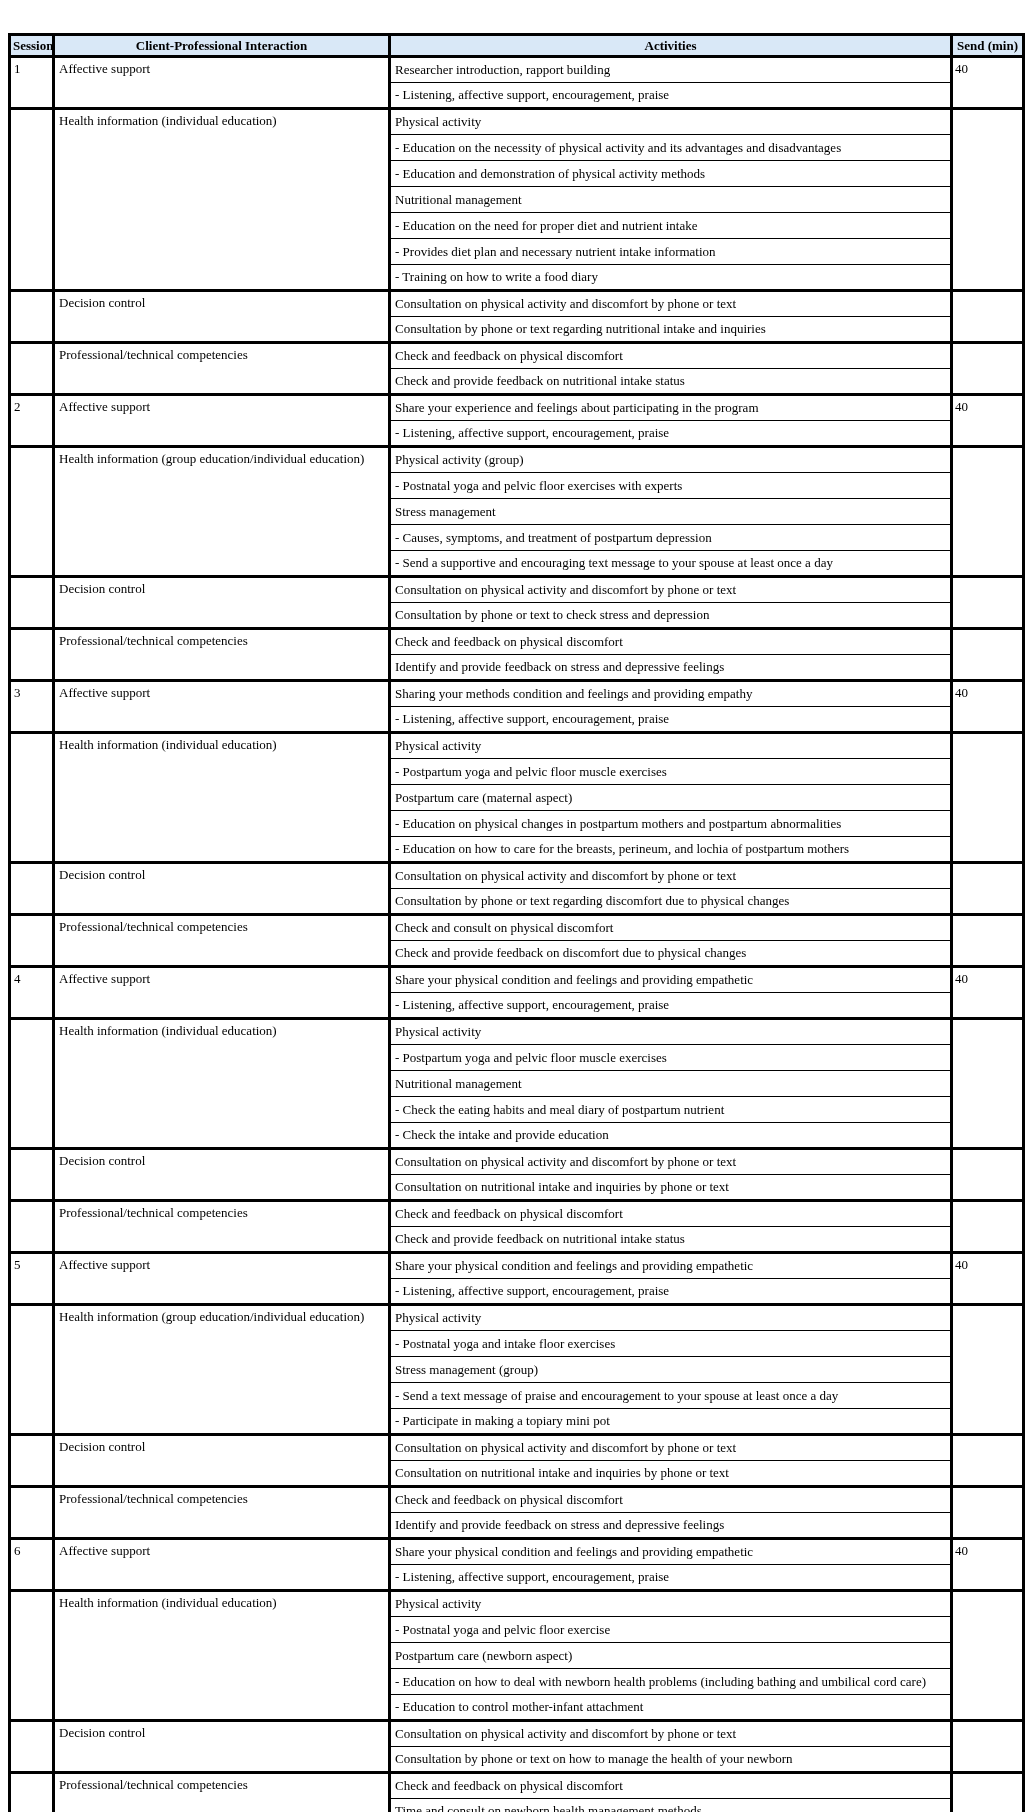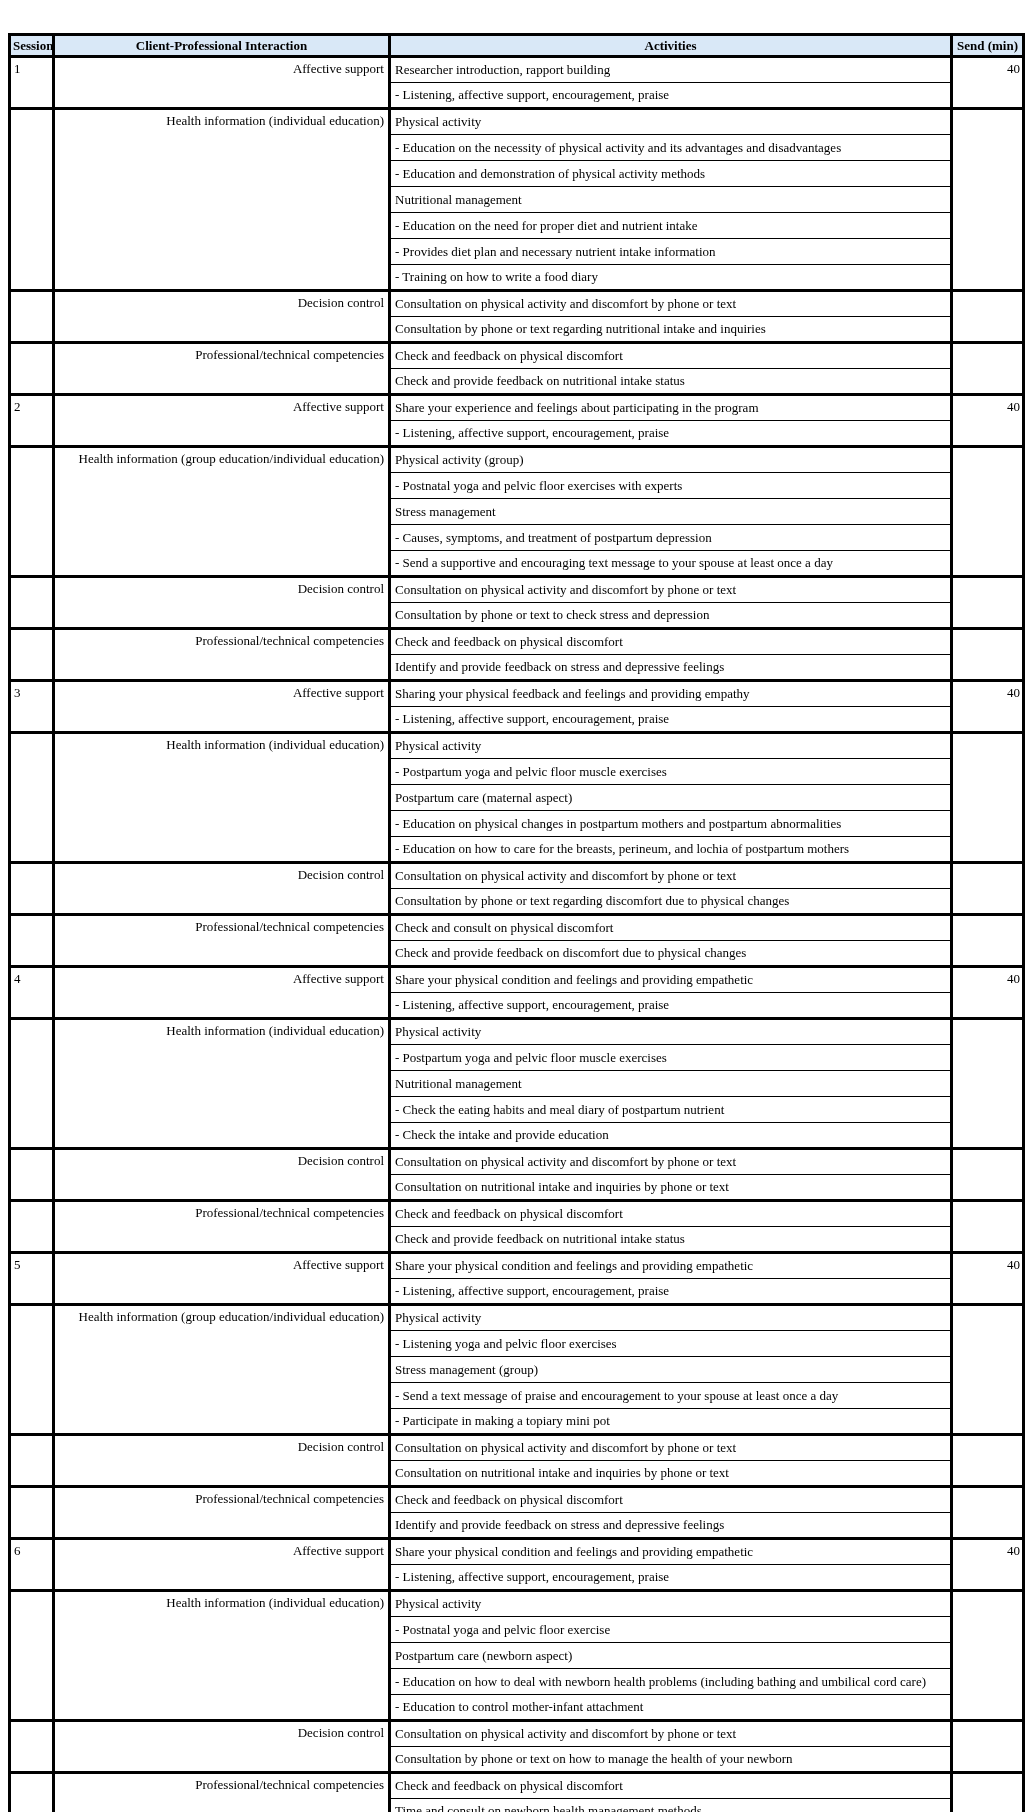--- a/index.html
+++ b/index.html
@@ -41,31 +41,31 @@
   }
   table.program td { height: 26px; background: #ffffff; }
   tr.group-start td { border-top-width: 3px; }
   td.c-session {
     vertical-align: top;
     text-align: left;
     padding: 3px 3px;
   }
   td.c-interaction {
     vertical-align: top;
-    text-align: right;
+    text-align: left;
     padding: 3px 4px;
   }
   td.c-activity {
     vertical-align: middle;
     text-align: left;
     padding: 1px 4px;
   }
   td.c-time {
     vertical-align: top;
-    text-align: right;
+    text-align: left;
     padding: 3px 2px;
   }
 </style>
 </head>
 <body>
 
 <div class="page">
   <table class="program">
     <colgroup>
       <col style="width:44px">
@@ -174,21 +174,21 @@
           <td class="c-interaction" rowspan="2">Professional/technical competencies</td>
           <td class="c-activity">Check and feedback on physical discomfort</td>
           <td class="c-time" rowspan="2"></td>
         </tr>
         <tr>
           <td class="c-activity">Identify and provide feedback on stress and depressive feelings</td>
         </tr>
         <tr class="group-start">
           <td class="c-session" rowspan="2">3</td>
           <td class="c-interaction" rowspan="2">Affective support</td>
-          <td class="c-activity">Sharing your physical feedback and feelings and providing empathy</td>
+          <td class="c-activity">Sharing your methods condition and feelings and providing empathy</td>
           <td class="c-time" rowspan="2">40</td>
         </tr>
         <tr>
           <td class="c-activity">- Listening, affective support, encouragement, praise</td>
         </tr>
         <tr class="group-start">
           <td class="c-session" rowspan="5"></td>
           <td class="c-interaction" rowspan="5">Health information (individual education)</td>
           <td class="c-activity">Physical activity</td>
           <td class="c-time" rowspan="5"></td>
@@ -277,21 +277,21 @@
         <tr>
           <td class="c-activity">- Listening, affective support, encouragement, praise</td>
         </tr>
         <tr class="group-start">
           <td class="c-session" rowspan="5"></td>
           <td class="c-interaction" rowspan="5">Health information (group education/individual education)</td>
           <td class="c-activity">Physical activity</td>
           <td class="c-time" rowspan="5"></td>
         </tr>
         <tr>
-          <td class="c-activity">- Listening yoga and pelvic floor exercises</td>
+          <td class="c-activity">- Postnatal yoga and intake floor exercises</td>
         </tr>
         <tr>
           <td class="c-activity">Stress management (group)</td>
         </tr>
         <tr>
           <td class="c-activity">- Send a text message of praise and encouragement to your spouse at least once a day</td>
         </tr>
         <tr>
           <td class="c-activity">- Participate in making a topiary mini pot</td>
         </tr>

